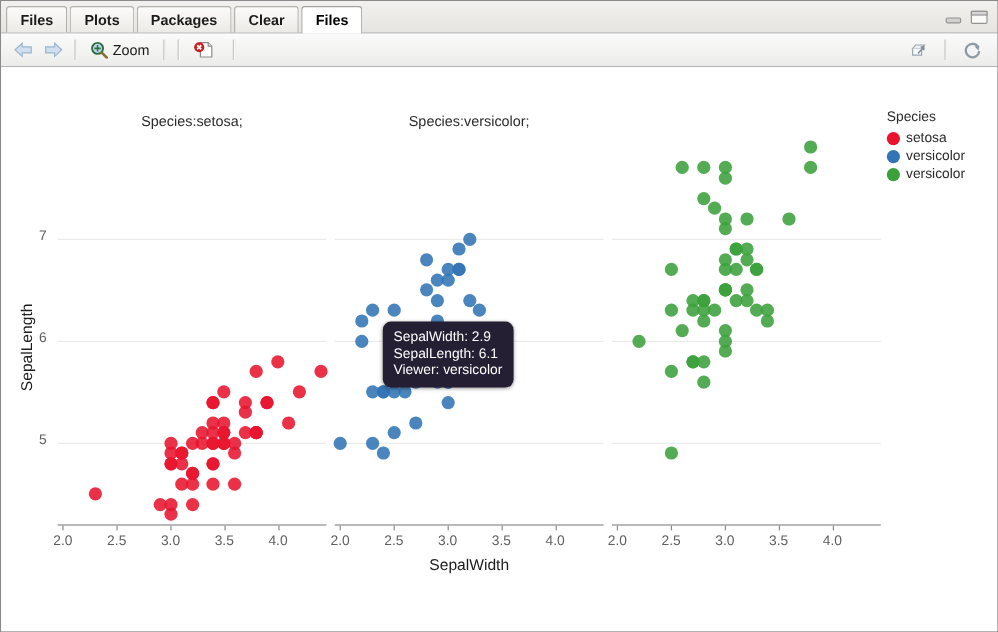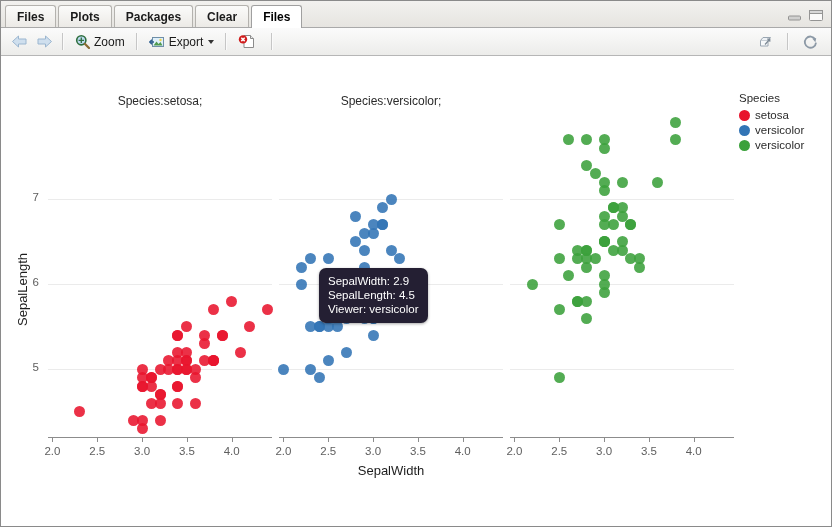--- a/index.html
+++ b/index.html
@@ -262,30 +262,20 @@
       <svg width="15" height="15" viewBox="0 0 15 15">
         <circle cx="6.3" cy="6.3" r="4.6" fill="#bcd9f0" stroke="#2f6f3f" stroke-width="1.6"></circle>
         <path d="M6.3 3.6 v5.4 M3.6 6.3 h5.4" stroke="#2f6f3f" stroke-width="1.3"></path>
         <path d="M9.8 9.8 L14 14" stroke="#8a6a33" stroke-width="2.2" stroke-linecap="round"></path>
       </svg>
       <span>Zoom</span>
     </div>
 
     <div class="sep"></div>
 
-    <div class="tb-btn">
-      <svg width="16" height="14" viewBox="0 0 16 14">
-        <rect x="3.5" y="2.5" width="11" height="9" fill="#dff0fb" stroke="#6f8fa8" stroke-width="1"></rect>
-        <path d="M4.5 10.5 L7.5 6.5 L9.5 9 L11.5 7 L13.5 10.5 Z" fill="#4f9a4f"></path>
-        <circle cx="11.5" cy="5" r="1.2" fill="#f2d34a"></circle>
-        <path d="M0.8 7 L5 7 M3 4.8 L0.8 7 L3 9.2" stroke="#2f5f8f" stroke-width="1.5" fill="none"></path>
-      </svg>
-      <span>Export</span>
-      <span class="caret"></span>
-    </div>
 
     <div class="sep"></div>
 
     <div class="tb-btn">
       <svg width="18" height="15" viewBox="0 0 18 15">
         <path d="M6 1.5 h6.5 l3 3 v9 h-9.5 z" fill="#ffffff" stroke="#8b8b8b" stroke-width="1"></path>
         <path d="M12.5 1.5 v3 h3" fill="#e9e9e9" stroke="#8b8b8b" stroke-width="1"></path>
         <circle cx="5" cy="5.4" r="4.2" fill="#d01c1c"></circle>
         <path d="M3.3 3.7 L6.7 7.1 M6.7 3.7 L3.3 7.1" stroke="#ffffff" stroke-width="1.5"></path>
       </svg>
@@ -527,18 +517,18 @@
         <span class="legend-label">versicolor</span>
       </div>
       <div class="legend-row">
         <span class="legend-dot" id="ldot2" style="background: rgb(59, 161, 59);"></span>
         <span class="legend-label">versicolor</span>
       </div>
     </div>
 
     <div class="tooltip" style="left:318px; top:212px;">
       <div>SepalWidth: 2.9</div>
-      <div>SepalLength: 4.5</div>
+      <div>SepalLength: 6.1</div>
       <div>Viewer: versicolor</div>
     </div>
   </div>
 
 </div>
 
 </body></html>

